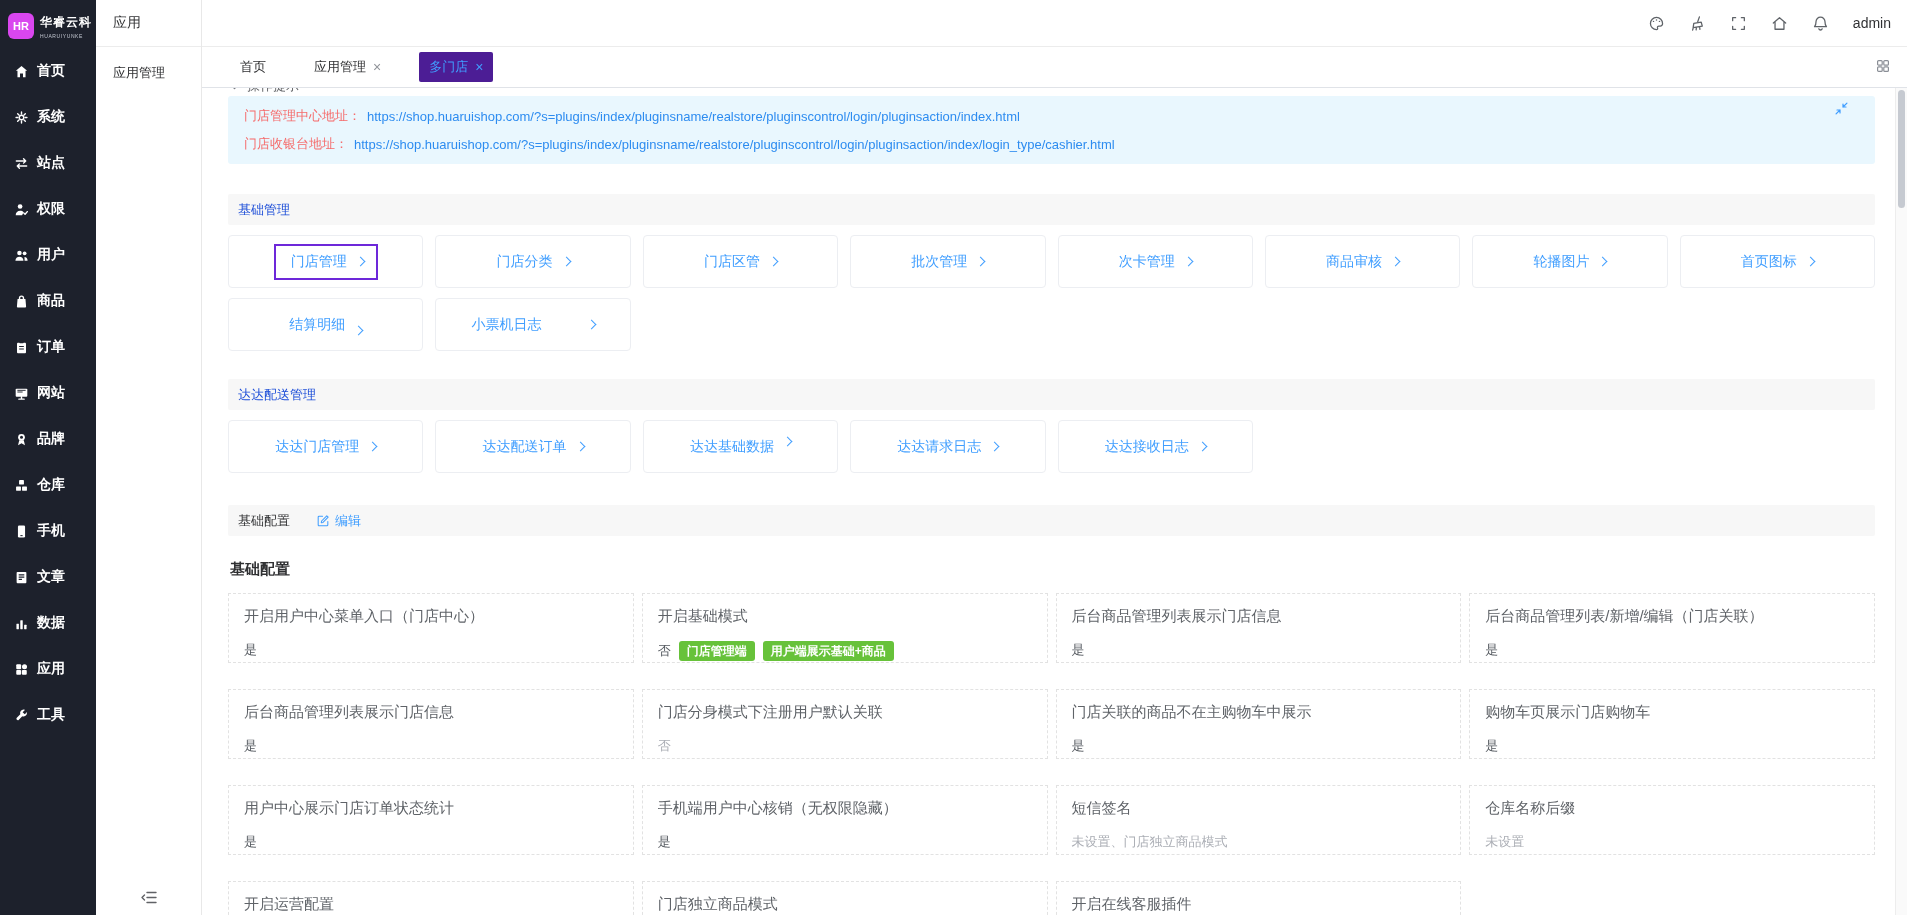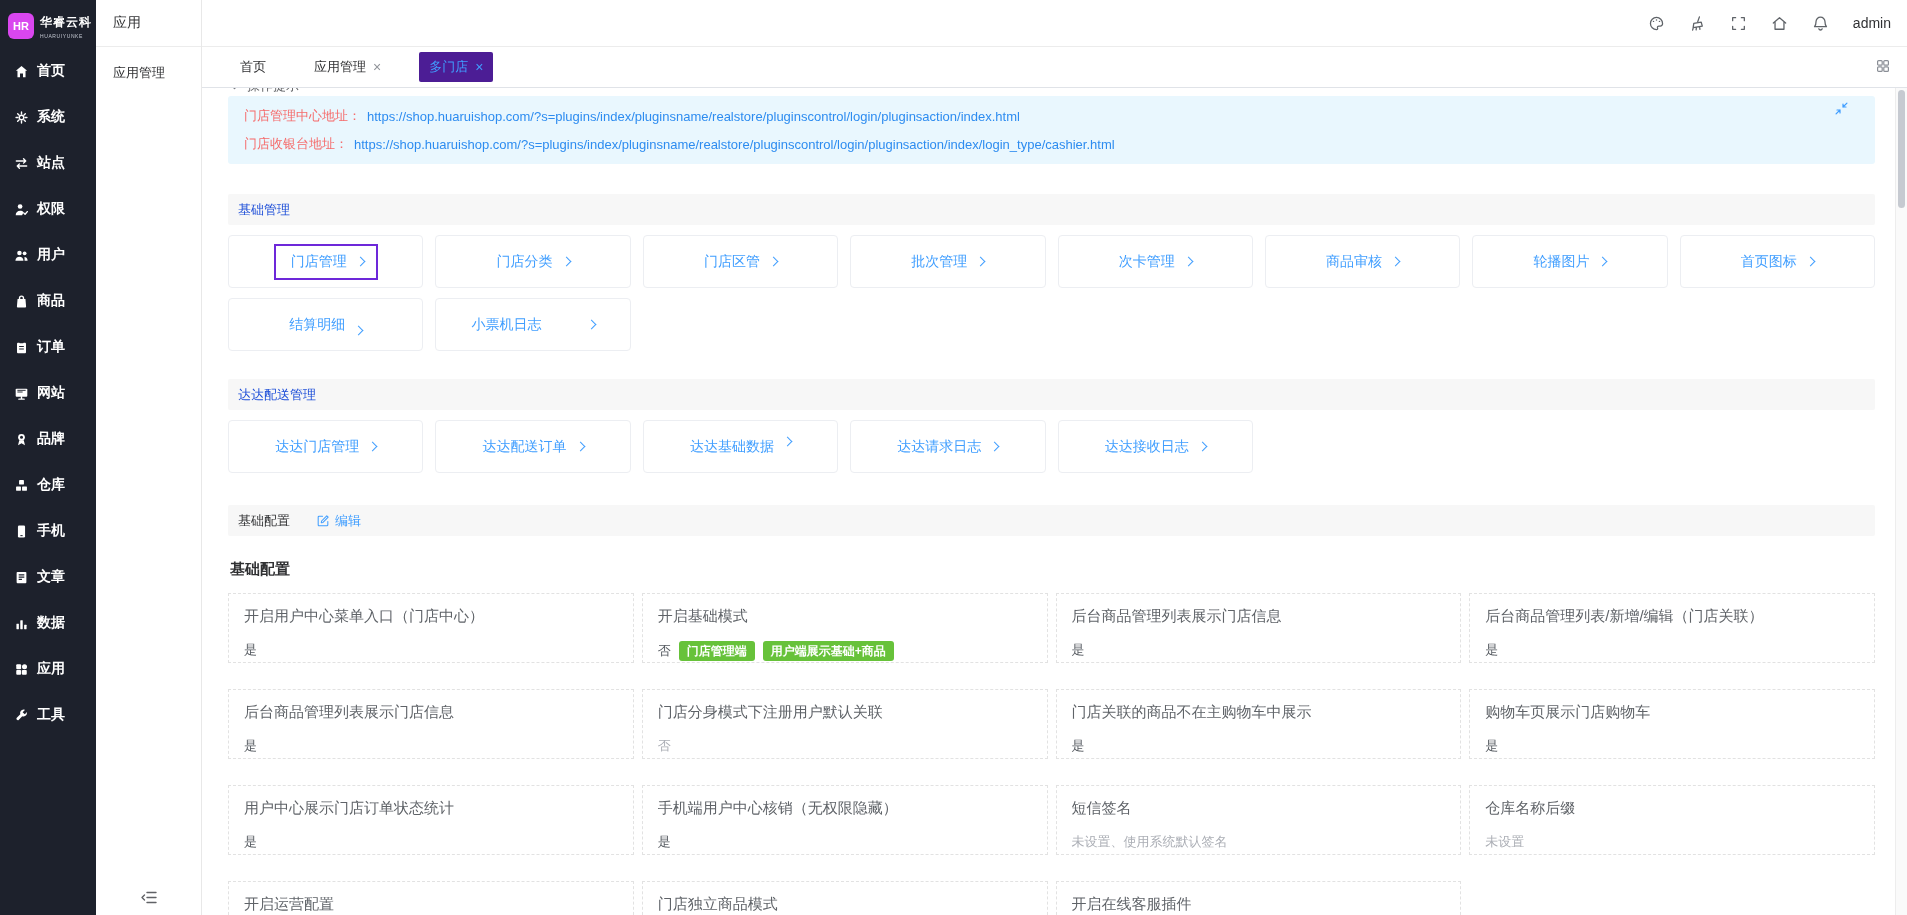--- a/index.html
+++ b/index.html
@@ -518,21 +518,21 @@
         </div>
         <div class="card">
           <div class="card-label">手机端用户中心核销（无权限隐藏）</div>
           <div class="card-value">
             <span>是</span>
           </div>
         </div>
         <div class="card">
           <div class="card-label">短信签名</div>
           <div class="card-value muted">
-            <span>未设置、使用系统默认签名</span>
+            <span>未设置、门店独立商品模式</span>
           </div>
         </div>
         <div class="card">
           <div class="card-label">仓库名称后缀</div>
           <div class="card-value muted">
             <span>未设置</span>
           </div>
         </div>
         <div class="card">
           <div class="card-label">开启运营配置</div>

